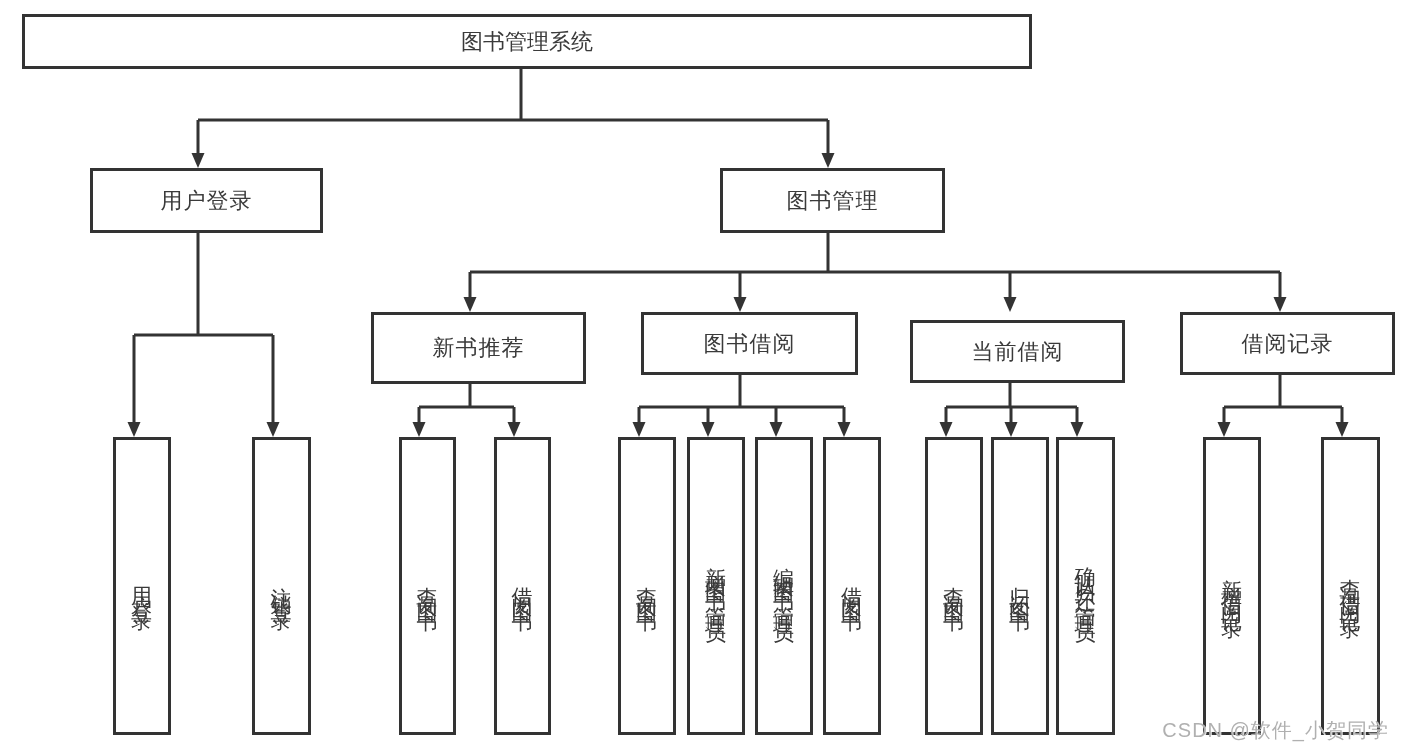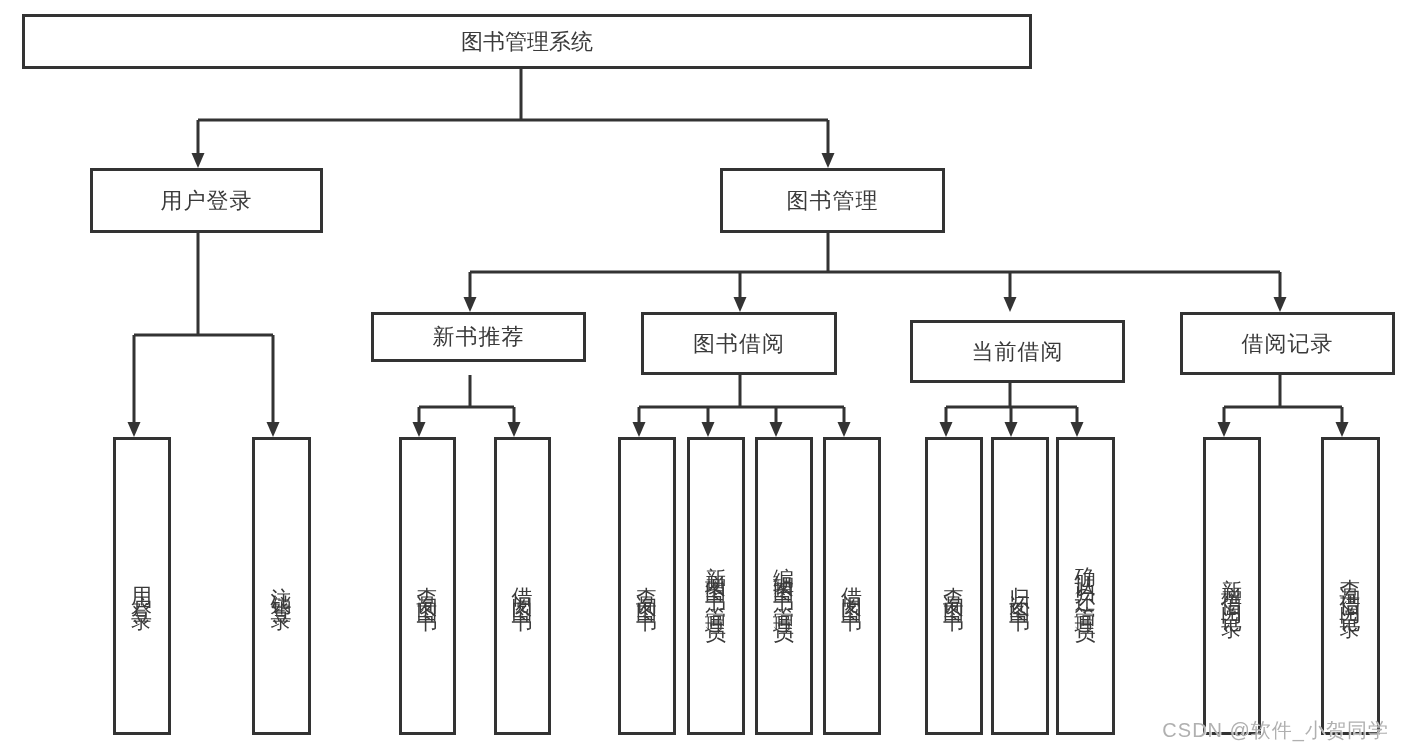--- a/index.html
+++ b/index.html
@@ -97,24 +97,24 @@
     <span class="lbl">图书管理系统</span>
   </div>
 
   <div class="node hnode" style="left:82px;top:168px;width:233px;height:65px">
     <span class="lbl">用户登录</span>
   </div>
   <div class="node hnode" style="left:712px;top:168px;width:225px;height:65px">
     <span class="lbl">图书管理</span>
   </div>
 
-  <div class="node hnode" style="left:363px;top:312px;width:215px;height:50px">
+  <div class="node hnode" style="left:363px;top:312px;width:215px;height:72px">
     <span class="lbl">新书推荐</span>
   </div>
-  <div class="node hnode" style="left:633px;top:312px;width:196px;height:63px">
+  <div class="node hnode" style="left:633px;top:312px;width:217px;height:63px">
     <span class="lbl">图书借阅</span>
   </div>
   <div class="node hnode" style="left:902px;top:320px;width:215px;height:63px">
     <span class="lbl">当前借阅</span>
   </div>
   <div class="node hnode" style="left:1172px;top:312px;width:215px;height:63px">
     <span class="lbl">借阅记录</span>
   </div>
 
   <div class="node leaf" style="left:105px;top:437px;width:58px;height:298px">

